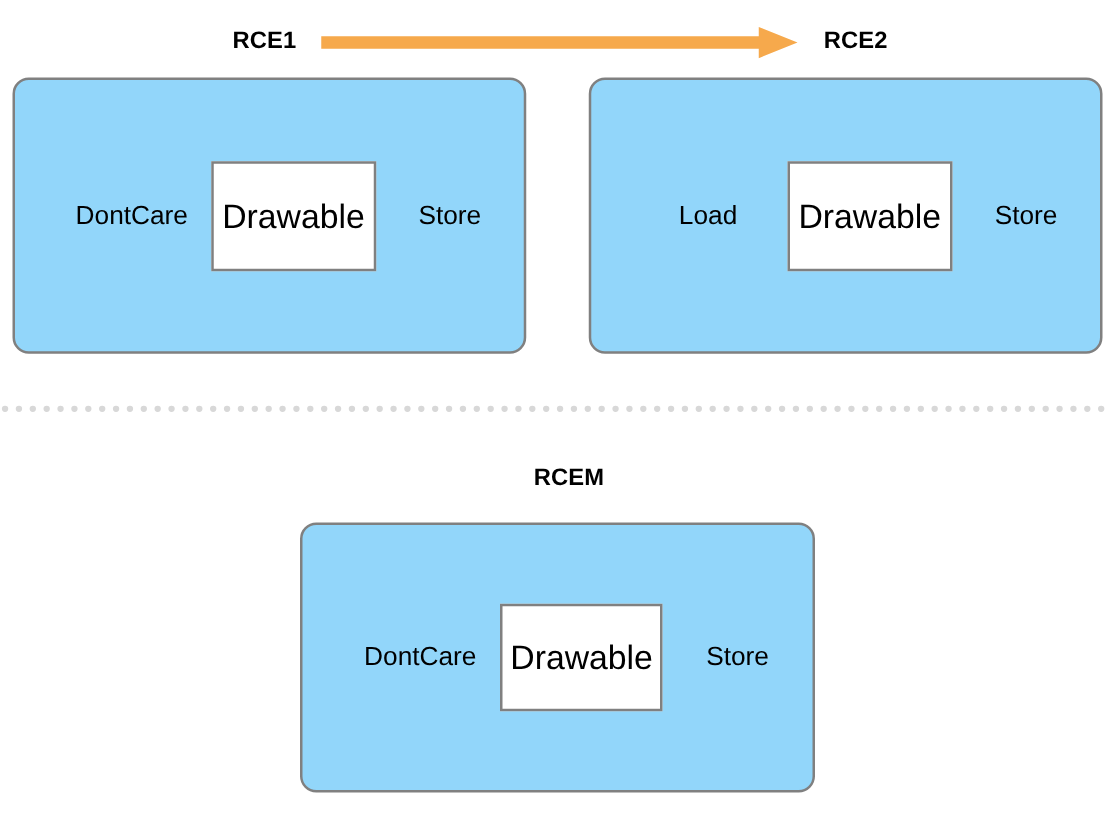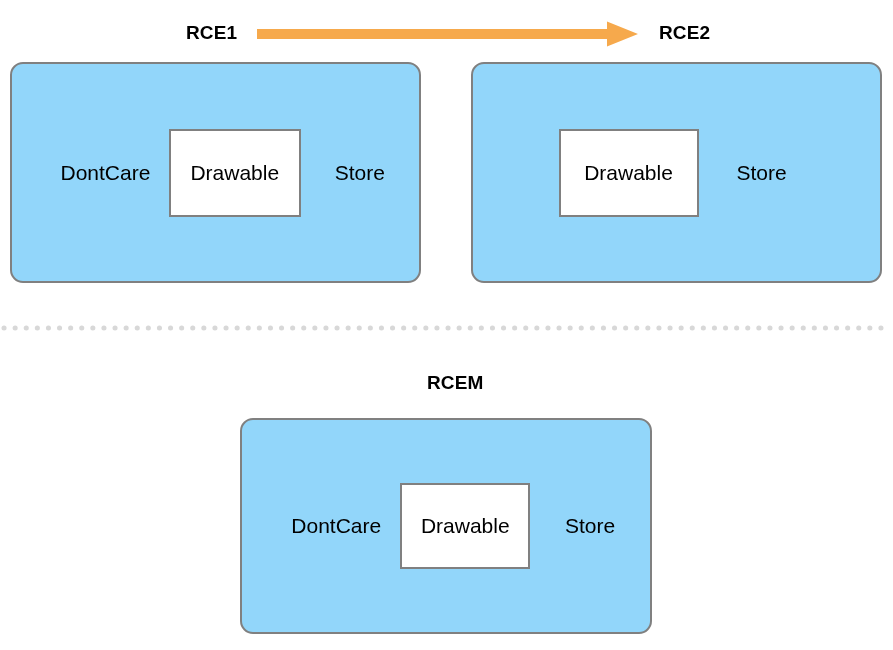--- a/index.html
+++ b/index.html
@@ -82,21 +82,21 @@
   
   .drawable-node {
     box-sizing: border-box;
     width: 140px;
     height: 88px;
     background: #ffffff;
     border: 2px solid #808080;
     display: flex;
     align-items: center;
     justify-content: center;
-    font-size: 21px;
+    font-size: 27px;
     line-height: 24px;
     color: #000000;
     white-space: nowrap;
   }
   #box-rcem .drawable-node {
     width: 136px;
     height: 86px;
   }
 
   
@@ -126,20 +126,21 @@
   <div class="rce-box" id="box-rce1">
     <div class="row">
       <div class="side-label left">DontCare</div>
       <div class="drawable-node">Drawable</div>
       <div class="side-label right">Store</div>
     </div>
   </div>
 
   <div class="rce-box" id="box-rce2">
     <div class="row">
+      <div class="side-label left">Load</div>
       <div class="drawable-node">Drawable</div>
       <div class="side-label right">Store</div>
     </div>
   </div>
 
   <div class="divider">
     <svg width="893" height="12" viewBox="0 0 893 12" xmlns="http://www.w3.org/2000/svg">
       <line x1="4" y1="6" x2="889" y2="6" stroke="#D8D8D8" stroke-width="5" stroke-linecap="round" stroke-dasharray="0.1 11"></line>
     </svg>
   </div>

